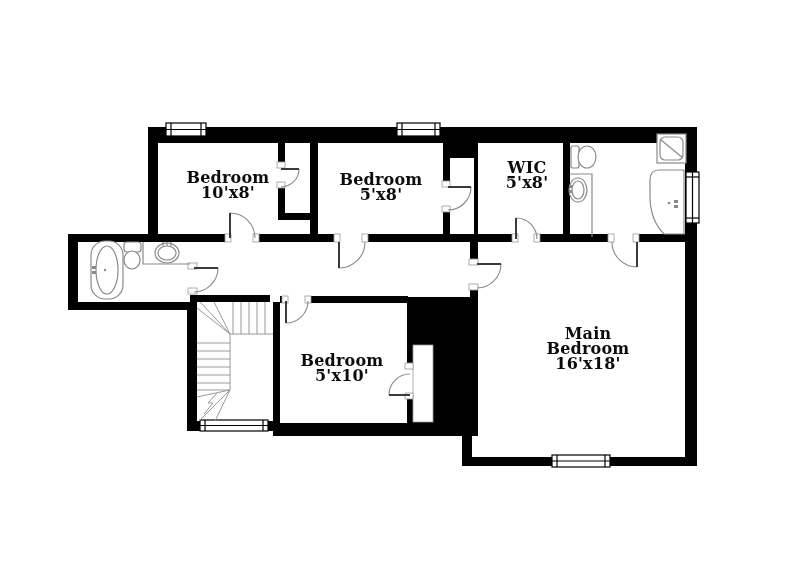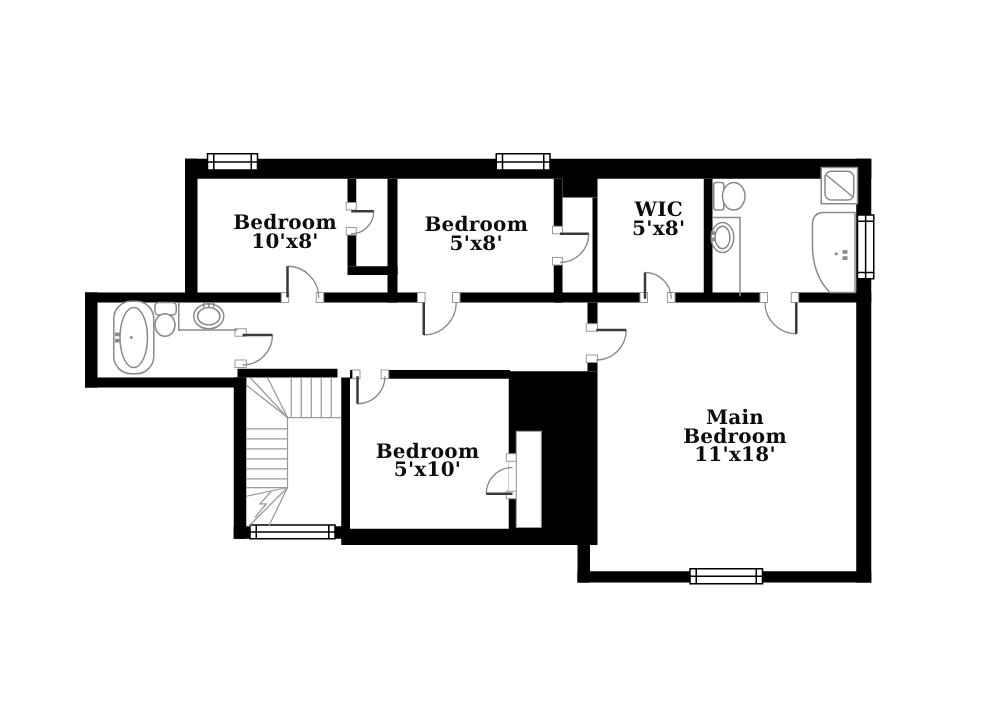--- a/index.html
+++ b/index.html
@@ -241,16 +241,16 @@
     <div>5'x8'</div>
   </div>
 
   <div class="room-label" style="left:342px;top:353px;">
     <div>Bedroom</div>
     <div>5'x10'</div>
   </div>
 
   <div class="room-label" style="left:588px;top:326px;">
     <div class="wrap">Main Bedroom</div>
-    <div>11'x18'</div>
+    <div>16'x18'</div>
   </div>
 
 </div>
 
 </body></html>

